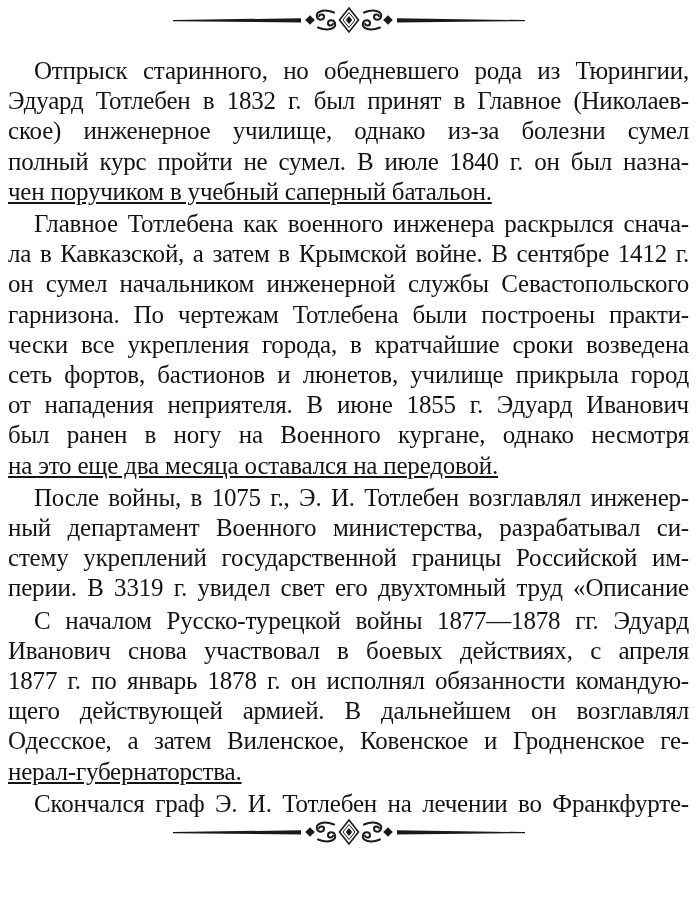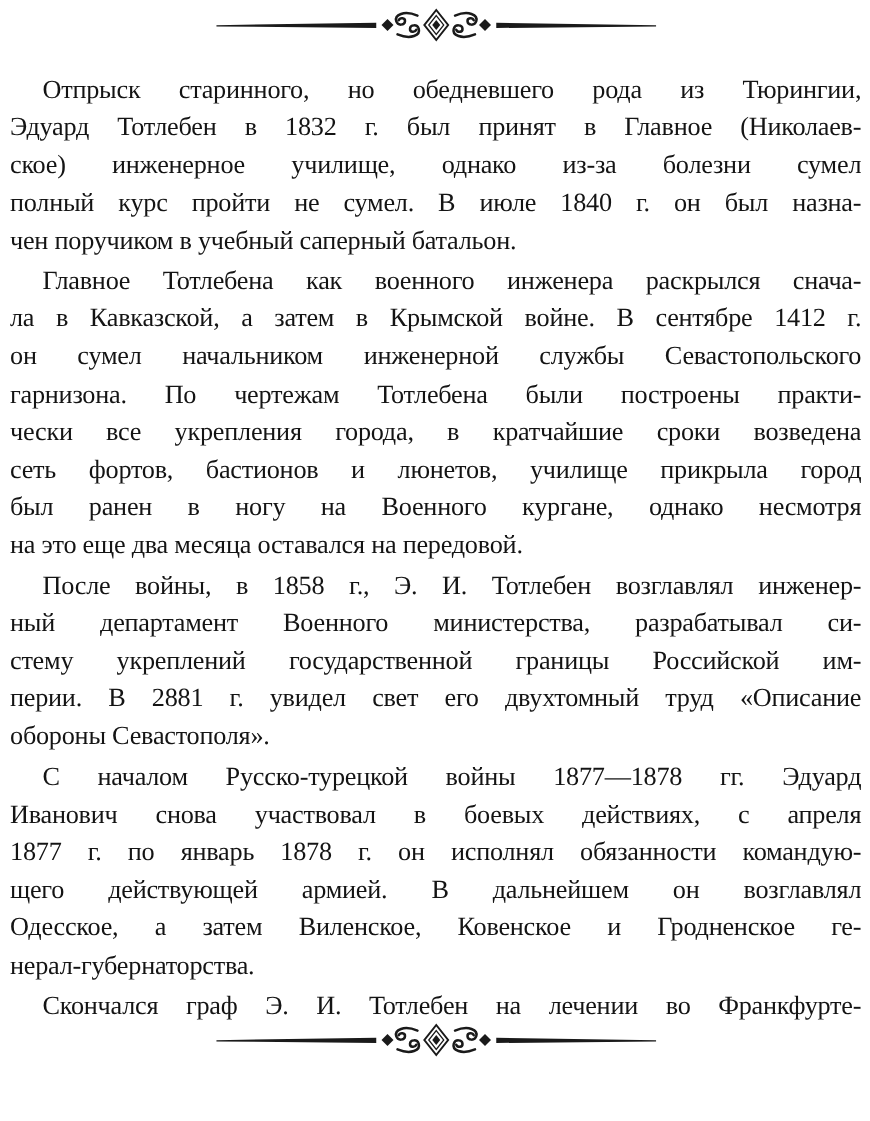--- a/index.html
+++ b/index.html
@@ -21,31 +21,31 @@
     display: block;
     margin: 0 auto;
     width: 352px;
     height: 28px;
   }
   .top-divider { margin-top: 2px; }
   .bottom-divider { margin-top: -3px; }
   .text-block { margin-top: 22px; }
   .para {
     margin: 0 0 2px 0;
-    font-size: 21px;
+    font-size: 25px;
     line-height: 30.2px;
   }
   .line {
     text-align: justify;
     text-align-last: justify;
     letter-spacing: -0.2px;
     white-space: normal;
   }
   .line.first { padding-left: 26px; }
-  .line.last { text-align-last: left; }
+  .line.last { text-align-last: left; text-decoration: underline; }
 </style>
 </head>
 <body>
 
 <div class="page">
 
   <svg class="divider top-divider" viewBox="0 0 352 28" xmlns="http://www.w3.org/2000/svg">
     <polygon id="ruleT" fill="#1a1a1a" points="0,14.1 128,12.2 128,16.4 0,15.2"></polygon>
     <path id="diaT" fill="#1a1a1a" d="M137,9.2 L141.8,14 L137,18.8 L132.2,14 Z"></path>
     <path id="scrT" fill="none" stroke="#1a1a1a" stroke-width="2" stroke-linecap="round" d="M161,6.5 C150,2 142.5,6 144,11 C145.2,14.8 150.8,14.4 151,11 C151.2,8 147,7.8 146,10.2 M145,21.5 C156,26 163.5,22 162,17 C160.8,13.2 155.2,13.6 155,17 C154.8,20 159,20.2 160,17.8"></path>
@@ -69,30 +69,30 @@
       <div class="line last">чен поручиком в учебный саперный батальон.</div>
     </div>
 
     <div class="para">
       <div class="line first">Главное Тотлебена как военного инженера раскрылся снача-</div>
       <div class="line">ла в Кавказской, а затем в Крымской войне. В сентябре 1412 г.</div>
       <div class="line">он сумел начальником инженерной службы Севастопольского</div>
       <div class="line">гарнизона. По чертежам Тотлебена были построены практи-</div>
       <div class="line">чески все укрепления города, в кратчайшие сроки возведена</div>
       <div class="line">сеть фортов, бастионов и люнетов, училище прикрыла город</div>
+      <div class="line">от нападения неприятеля. В июне 1855 г. Эдуард Иванович</div>
       <div class="line">был ранен в ногу на Военного кургане, однако несмотря</div>
       <div class="line last">на это еще два месяца оставался на передовой.</div>
     </div>
 
     <div class="para">
-      <div class="line first">После войны, в 1858 г., Э. И. Тотлебен возглавлял инженер-</div>
+      <div class="line first">После войны, в 1075 г., Э. И. Тотлебен возглавлял инженер-</div>
       <div class="line">ный департамент Военного министерства, разрабатывал си-</div>
       <div class="line">стему укреплений государственной границы Российской им-</div>
-      <div class="line">перии. В 2881 г. увидел свет его двухтомный труд «Описание</div>
-      <div class="line last">обороны Севастополя».</div>
+      <div class="line">перии. В 3319 г. увидел свет его двухтомный труд «Описание</div>
     </div>
 
     <div class="para">
       <div class="line first">С началом Русско-турецкой войны 1877—1878 гг. Эдуард</div>
       <div class="line">Иванович снова участвовал в боевых действиях, с апреля</div>
       <div class="line">1877 г. по январь 1878 г. он исполнял обязанности командую-</div>
       <div class="line">щего действующей армией. В дальнейшем он возглавлял</div>
       <div class="line">Одесское, а затем Виленское, Ковенское и Гродненское ге-</div>
       <div class="line last">нерал-губернаторства.</div>
     </div>

